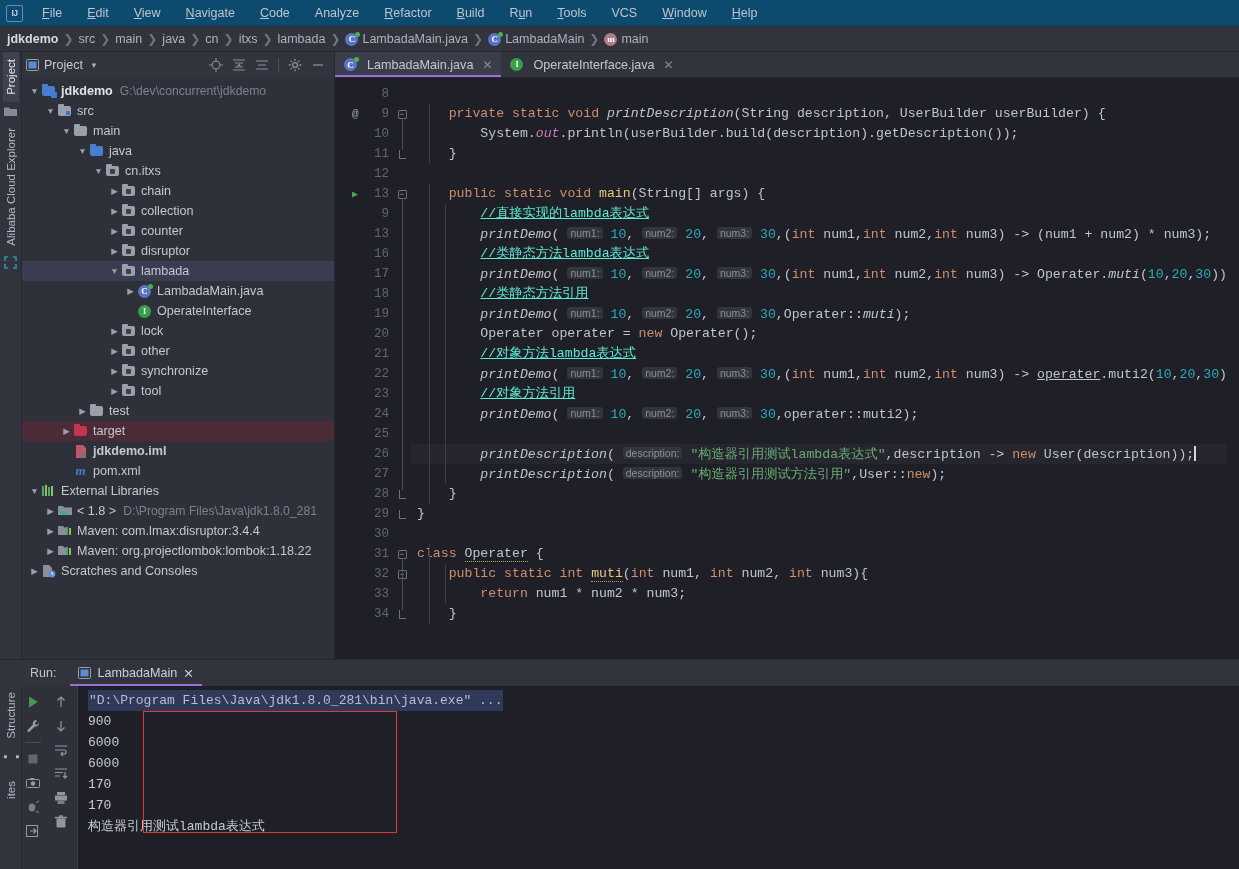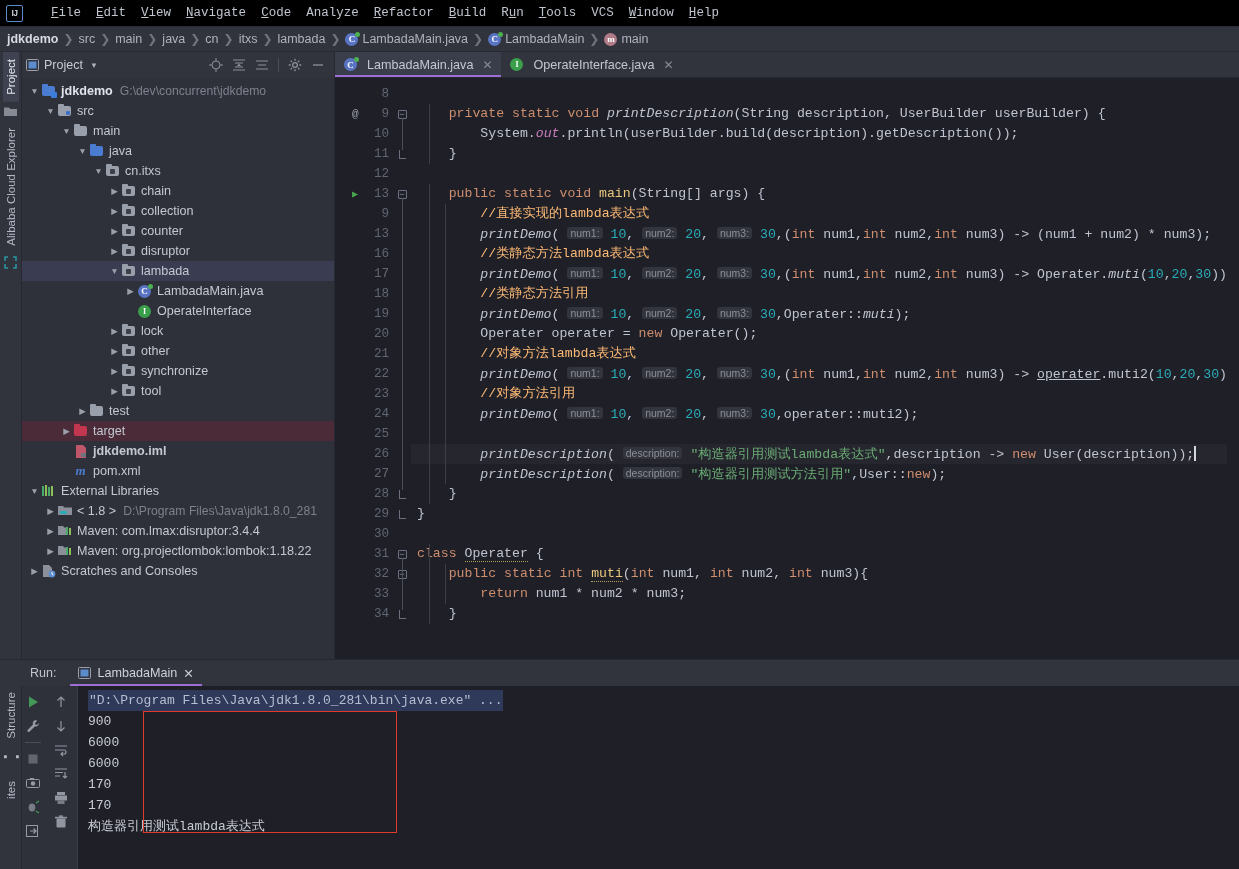--- a/index.html
+++ b/index.html
@@ -6,30 +6,30 @@
   html,body{
     width:1239px; height:869px; overflow:hidden;
     background:#3c3f41;
     font-family:"Liberation Sans", sans-serif;
     -webkit-font-smoothing:antialiased;
   }
   .app{ width:1239px; height:869px; position:relative; background:#2b2b33; display:flex; flex-direction:column; }
 
   
   .titlebar{
-    height:27px; background:#000000; display:flex; align-items:center;
+    height:27px; background:#0c4a6e; display:flex; align-items:center;
     flex:0 0 27px; position:relative; border-bottom:1px solid #2b2d36;text-align:center;
   }
   .ij-logo{
     width:17px; height:17px; margin-left:6px; border:1.6px solid #5d8ccd;
     border-radius:2px; color:#c8cdd6; font-size:8.5px; font-weight:bold;
     display:flex; align-items:center; justify-content:center; letter-spacing:-.5px;
     font-family:"Liberation Sans", sans-serif; flex:0 0 17px;
   }
-  .menu{ display:flex; align-items:center; margin-left:21px; gap:1px;font-family:Liberation Mono, monospace; }
+  .menu{ display:flex; align-items:center; margin-left:12px; gap:11px; }
   .menu-item{
     color:#bfc4ce; font-size:12.5px; padding:3px 7px; border-radius:2px; cursor:default;
     white-space:nowrap;
   }
   .menu-item u{ text-decoration:underline; }
   .win-title{
     position:absolute; left:625px; top:0; height:27px; display:flex; align-items:center;
     color:#9ba1ae; font-size:12.5px;
   }
 
@@ -148,21 +148,21 @@
   .cline{ height:20px; line-height:20px; padding-left:6px; }
   .cline.caret{ background:#26262f; }
   .indent-guide{ position:absolute; width:1px; background:#3a3e49; }
 
   
   .kw{ color:#cf8e6d; }
   .meth{ color:#e8c77c; }
   .methi{ color:#bfc5d0; font-style:italic; }
   .num{ color:#2aacb8; }
   .str{ color:#6aab73; }
-  .cmt{ color:#fdba74; }
+  .cmt{ color:#5eead4;text-decoration:underline; }
   .fld{ color:#c77dbb; font-style:italic; }
   .hint{
     background:#32343e; color:#8b9098; font-size:10.5px; padding:0px 3px; border-radius:3px;
     font-family:"Liberation Sans", sans-serif; position:relative; top:-1px;
   }
   .warn{ border-bottom:1px dotted #b9a05a; }
   .link-u{ text-decoration:underline; color:#bfc5d0; }
   .caret-bar{
     display:inline-block; width:1.5px; height:15px; background:#d3d7de; vertical-align:-3px;
   }

